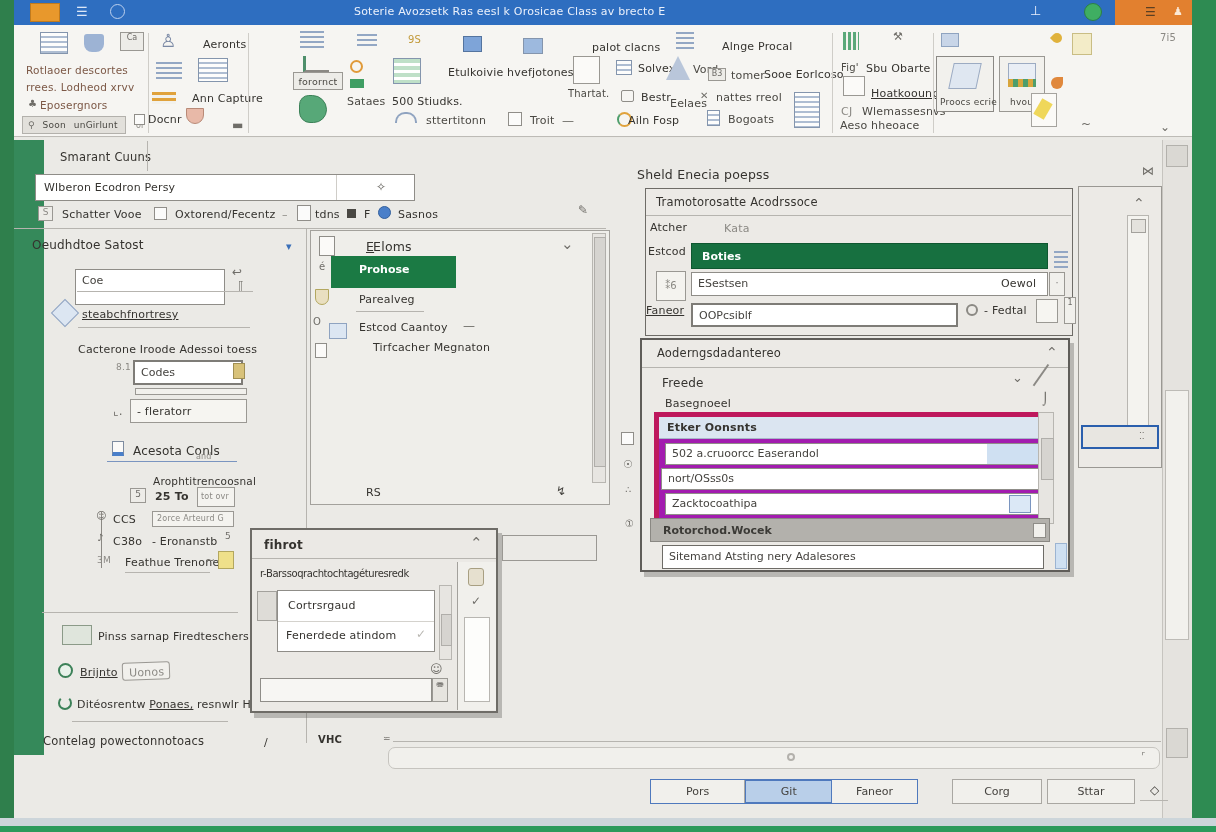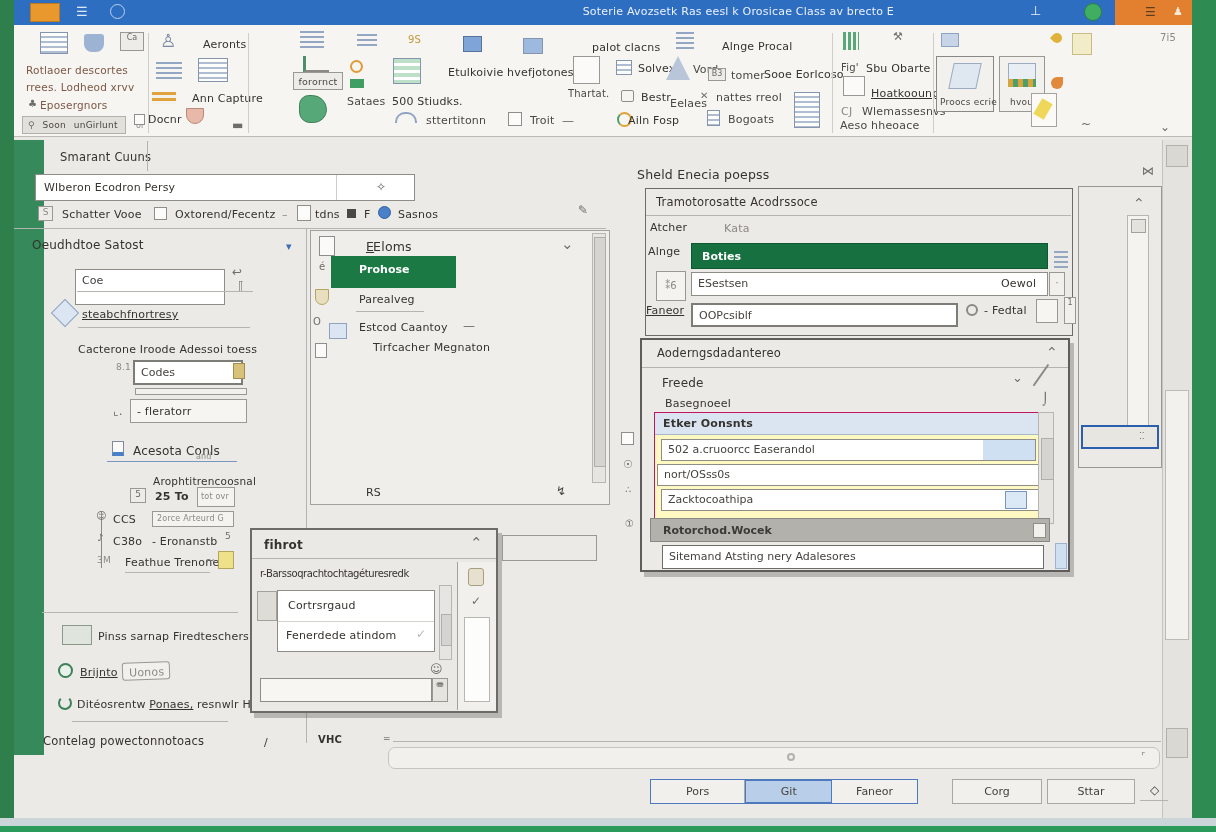--- a/index.html
+++ b/index.html
@@ -32,21 +32,21 @@
 <body>
 
 <div class="a" style="left:0;top:0;width:14px;height:832px;background:#2f7f4c"></div>
 <div class="a" style="left:14px;top:140px;width:30px;height:615px;background:#35895a"></div>
 <div class="a" style="left:1192px;top:0;width:24px;height:832px;background:#2e8b52"></div>
 
 <div class="a" style="left:14px;top:0;width:1178px;height:25px;background:#2e6ec0">
   <div class="a" style="left:16px;top:3px;width:30px;height:19px;background:#e8982c;border:1px solid #c07a1d"></div>
   <div class="a" style="left:62px;top:4px;color:#dce7f7;font-size:13px">☰</div>
   <div class="a" style="left:96px;top:4px;width:15px;height:15px;border:1.5px solid #bcd0ee;border-radius:50%"></div>
-  <div class="a t" style="left:340px;top:5px;width:540px;text-align:right;color:#eaf0fb;font-size:11px">Soterie Avozsetk Ras eesl k Orosicae Class av brecto E</div>
+  <div class="a t" style="left:340px;top:5px;width:540px;text-align:left;color:#eaf0fb;font-size:11px">Soterie Avozsetk Ras eesl k Orosicae Class av brecto E</div>
   <div class="a" style="left:1016px;top:3px;color:#e8eefb;font-size:13px">⊥</div>
   <div class="a" style="left:1070px;top:3px;width:18px;height:18px;border-radius:50%;background:#3fae62;border:1px solid #2c7f46"></div>
   <div class="a" style="left:1101px;top:0;width:77px;height:25px;background:#e2802f">
     <span class="a" style="left:30px;top:5px;color:#5c3f22;font-size:12px">☰</span>
     <span class="a" style="left:58px;top:5px;color:#fbe9d6;font-size:11px">♟</span>
   </div>
 </div>
 
 <div class="a" style="left:14px;top:25px;width:1178px;height:112px;background:#f6f5f2;border-bottom:1px solid #bdbbb6"></div>
 
@@ -305,21 +305,21 @@
 <div class="a" style="left:502px;top:535px;width:95px;height:26px;border:1px solid #9a9893"></div>
 
 <div class="a t dk" style="left:637px;top:167px;font-size:12.5px">Sheld Enecia poepss</div>
 <div class="a glyph" style="left:1142px;top:164px">⋈</div>
 
 <div class="a" style="left:645px;top:188px;width:428px;height:148px;background:#eceae6;border:1.5px solid #6e6c67">
   <div class="a t dk" style="left:10px;top:6px;font-size:11.5px">Tramotorosatte Acodrssoce</div>
   <div class="a hline" style="left:0;top:26px;width:425px"></div>
   <div class="a t dk" style="left:4px;top:32px">Atcher</div>
   <div class="a t gy" style="left:78px;top:33px">Kata</div>
-  <div class="a t dk" style="left:2px;top:56px">Alnge</div>
+  <div class="a t dk" style="left:2px;top:56px">Estcod</div>
   <div class="a" style="left:45px;top:54px;width:357px;height:26px;background:#177040;border:1px solid #0f5730">
     <span class="a" style="left:10px;top:6px;color:#fff;font-size:11px;font-weight:bold">Boties</span>
   </div>
   <div class="a ic lines" style="left:408px;top:62px;width:14px;height:18px"></div>
   <div class="a box" style="left:10px;top:82px;width:30px;height:30px;background:#f4f3ef;text-align:center;font-size:10px;color:#8b8984;line-height:28px">⁑6</div>
   <div class="a inp" style="left:45px;top:83px;width:357px;height:24px"><span>ESestsen</span></div>
   <div class="a t dk" style="left:355px;top:88px">Oewol</div>
   <div class="a box" style="left:403px;top:83px;width:16px;height:24px;background:#f1f0ec;text-align:center;font-size:8px;color:#6c6a66;line-height:22px">·</div>
   <div class="a t dk u" style="left:0px;top:115px">Faneor</div>
   <div class="a inp" style="left:45px;top:114px;width:267px;height:24px;border-width:2px;border-color:#7e7c77"><span>OOPcsiblf</span></div>
@@ -332,21 +332,21 @@
 <div class="a shadow" style="left:640px;top:338px;width:430px;height:234px;background:#eceae6;border:2px solid #5f5d59">
   <div class="a t dk" style="left:15px;top:6px;font-size:11.5px">Aoderngsdadantereo</div>
   <div class="a glyph" style="left:404px;top:4px;font-size:14px">⌃</div>
   <div class="a hline" style="left:0;top:27px;width:426px"></div>
   <div class="a t dk" style="left:20px;top:36px;font-size:12px">Freede</div>
   <div class="a glyph" style="left:370px;top:30px;font-size:13px">⌄</div>
   <div class="a" style="left:398px;top:22px;width:1.5px;height:26px;background:#8b8984;transform:rotate(35deg)"></div>
   <div class="a t dk" style="left:23px;top:57px">Basegnoeel</div>
   <div class="a glyph" style="left:400px;top:52px">⌡</div>
 
-  <div class="a" style="left:12px;top:72px;width:390px;height:112px;background:#fef9c3;border:1px solid #be185d">
+  <div class="a" style="left:12px;top:72px;width:390px;height:112px;background:#a21caf;border:5px solid #be185d">
     <div class="a" style="left:0;top:0;width:388px;height:22px;background:#dbe5f1;border-bottom:1px solid #a8b6c9">
       <span class="a t dk" style="left:8px;top:4px;font-weight:bold">Etker Oonsnts</span>
     </div>
     <div class="a inp" style="left:6px;top:26px;width:375px;height:22px;padding-top:3px"><span>502 a.cruoorcc Easerandol</span></div>
     <div class="a" style="left:328px;top:27px;width:52px;height:20px;background:#cfe0f2"></div>
     <div class="a inp" style="left:2px;top:51px;width:385px;height:22px;padding-top:3px"><span>nort/OSss0s</span></div>
     <div class="a inp" style="left:6px;top:76px;width:378px;height:22px;padding-top:3px"><span>Zacktocoathipa</span></div>
     <div class="a" style="left:350px;top:78px;width:22px;height:18px;background:#dbe8f6;border:1px solid #7a95c0"></div>
   </div>
   <div class="a scrTrack" style="left:396px;top:72px;width:16px;height:112px">

